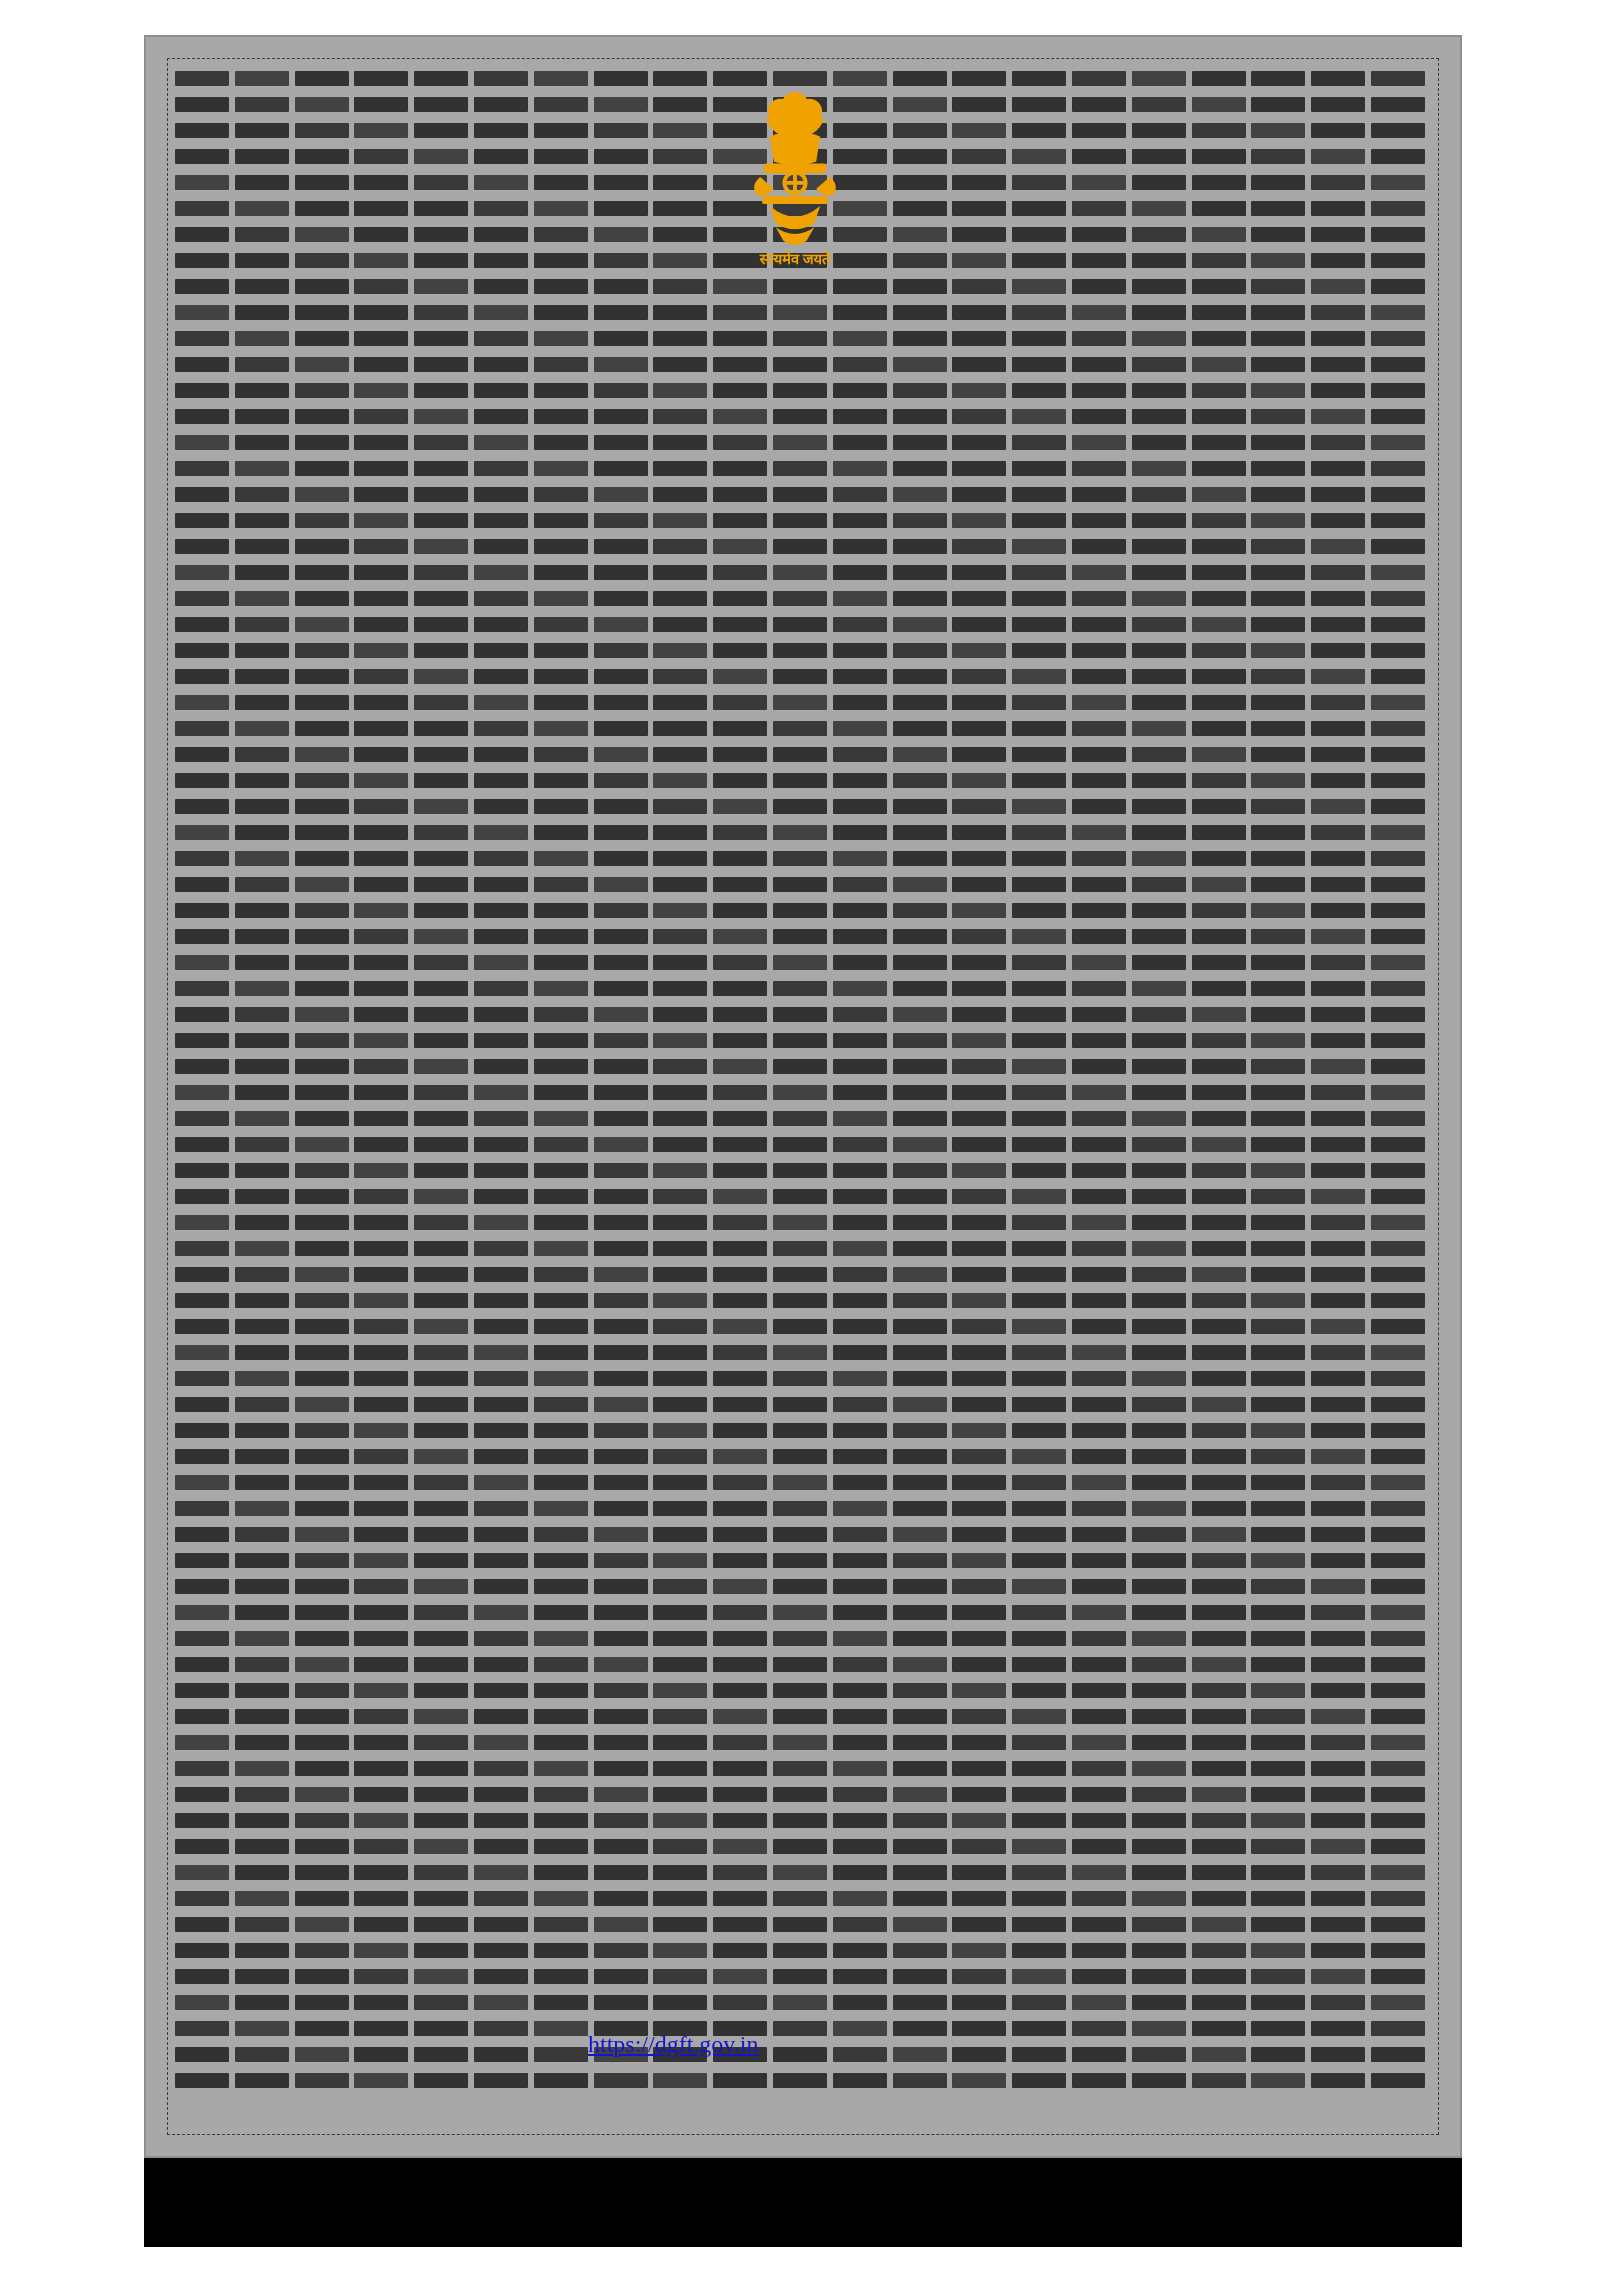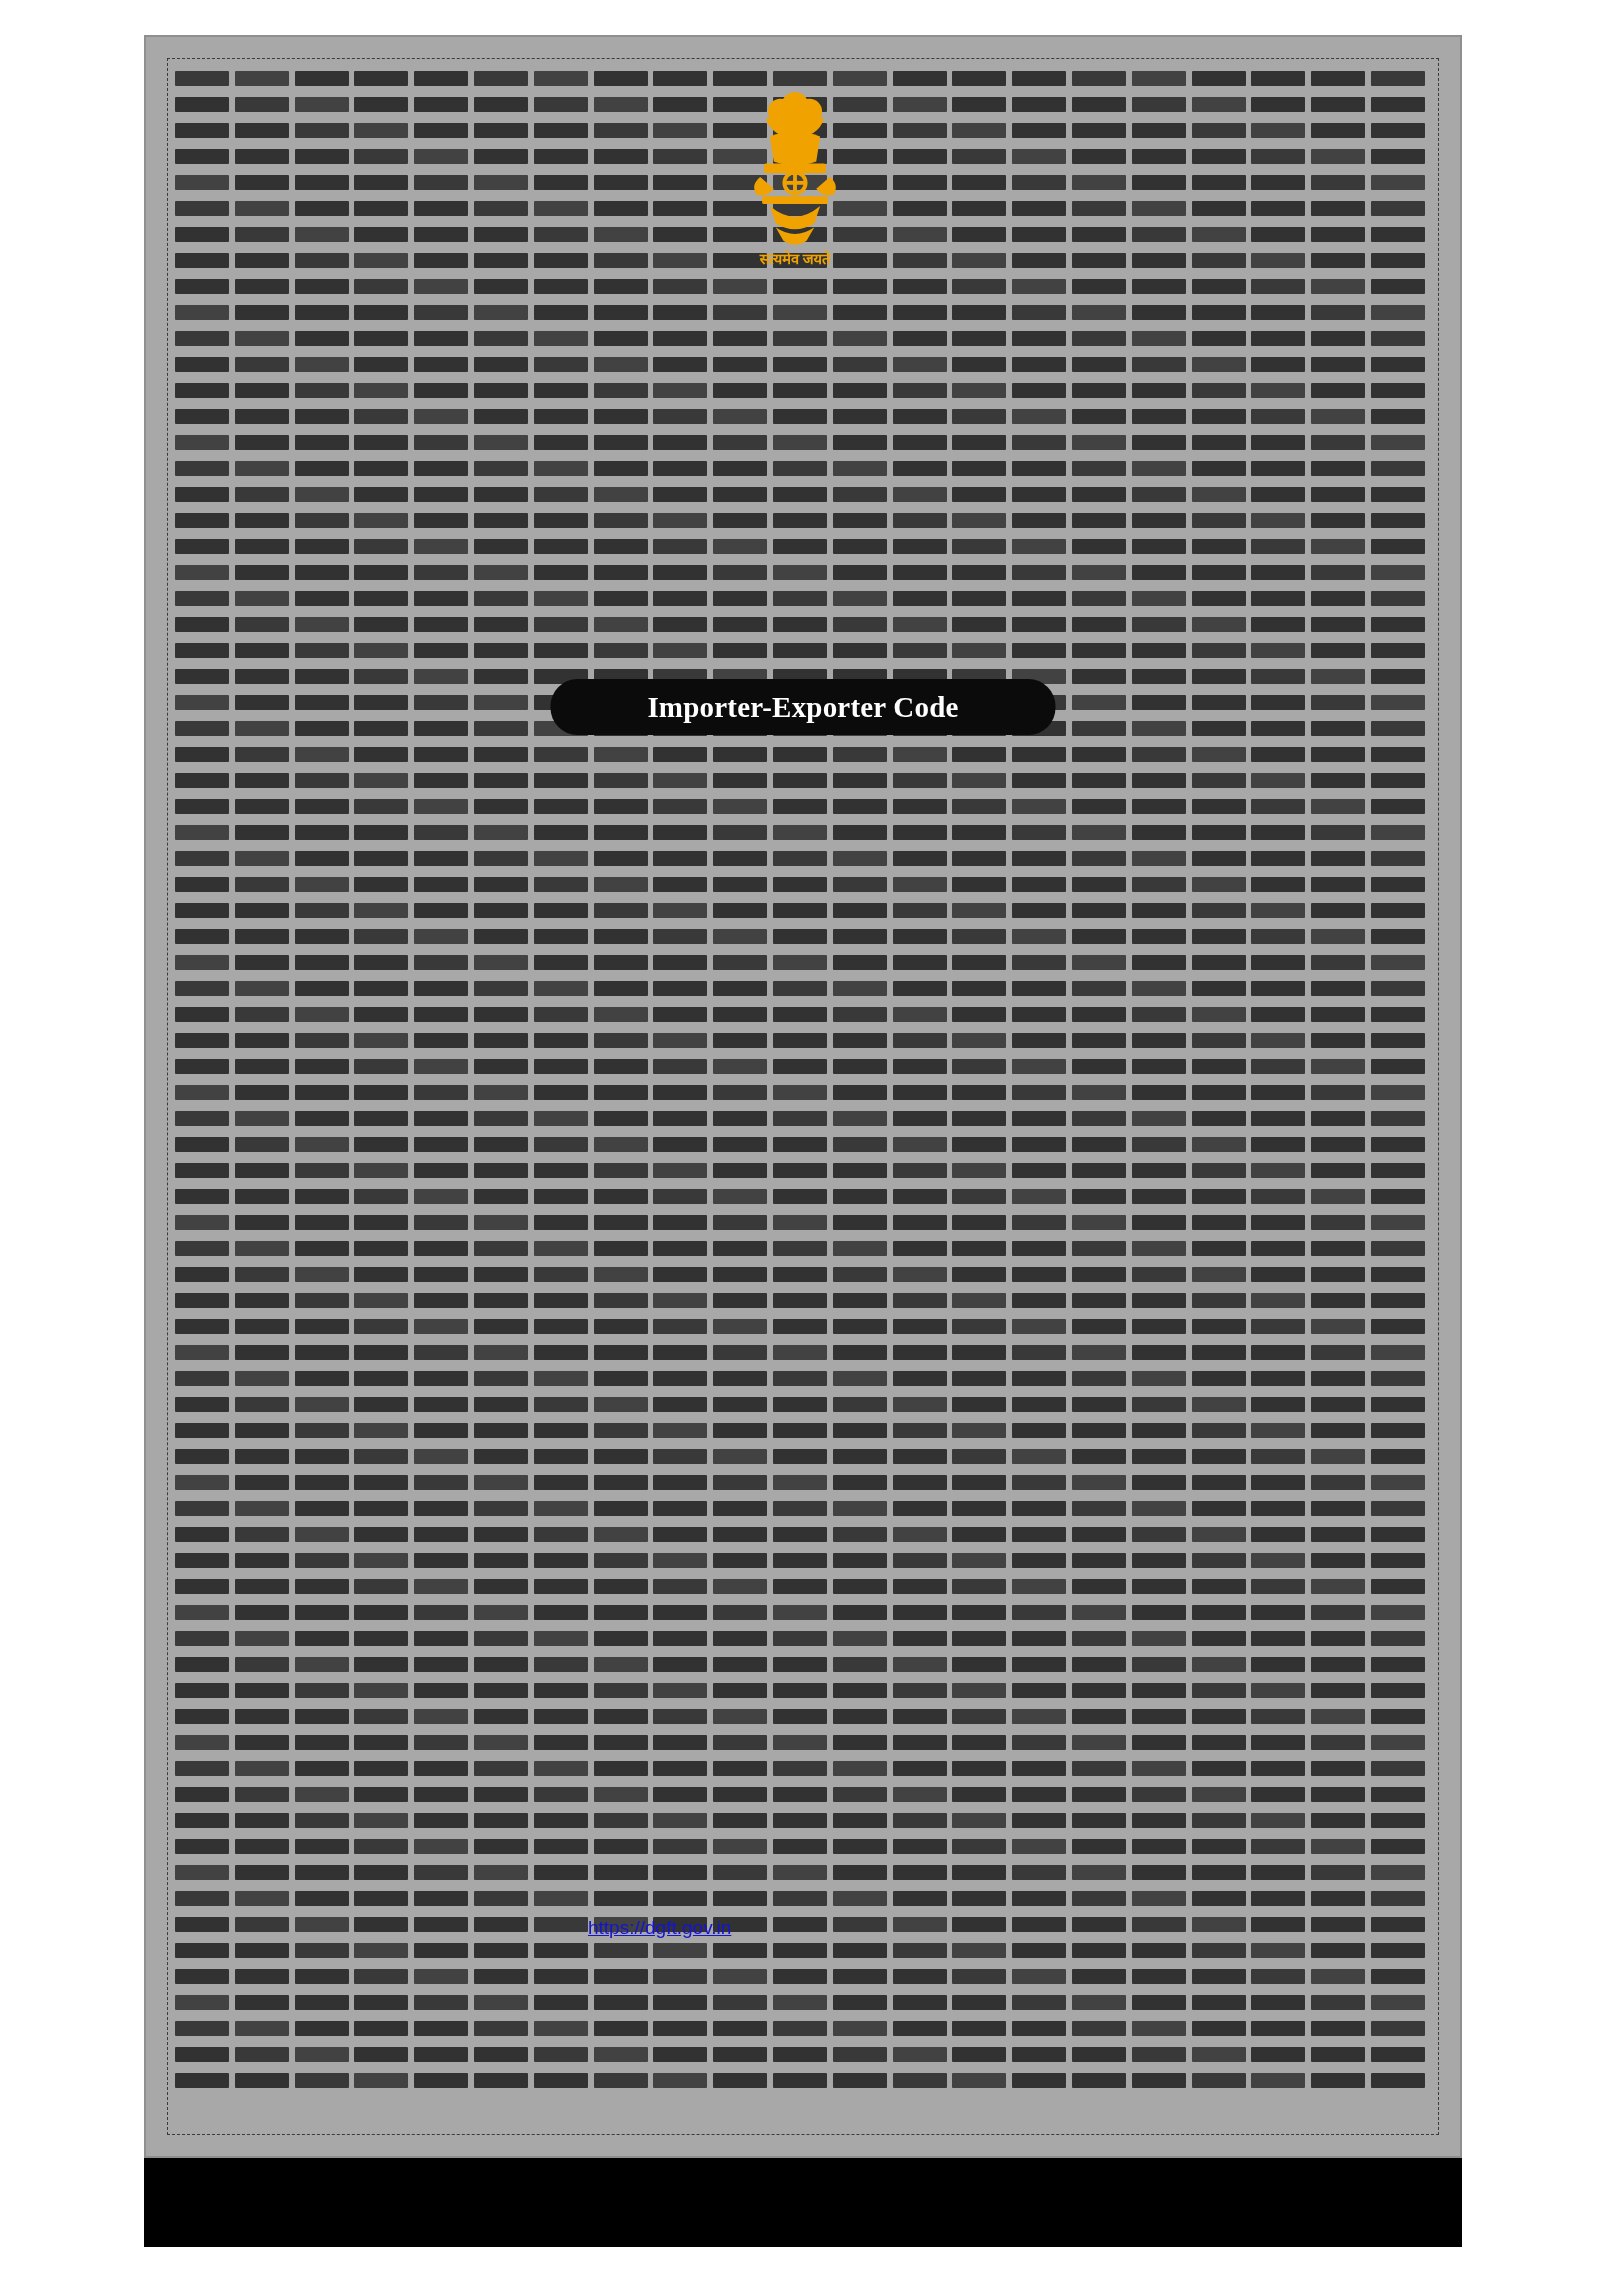--- a/index.html
+++ b/index.html
@@ -113,25 +113,25 @@
     font-family: "Liberation Serif", serif;
     font-size: 29px;
     font-weight: bold;
     letter-spacing: 0.2px;
   }
 
   
   .doc-link {
     position: absolute;
     left: 442px;
-    top: 1880px;
+    top: 1994px;
     z-index: 7;
     color: #1414d2;
-    font-family: Liberation Sans, sans-serif;
-    font-size: 19px;
+    font-family: Liberation Serif, serif;
+    font-size: 24px;
     text-decoration: underline;
     background: transparent;
   }
 
   
   .bottom-bar {
     position: absolute;
     left: 144px;
     top: 2158px;
     width: 1318px;
@@ -1968,22 +1968,19 @@
           <rect x="26" y="114" width="68" height="8" rx="2"></rect>
           <path d="M34 124 q26 22 52 0 l-6 18 q-20 12 -40 0 z"></path>
 
           <path d="M40 146 q20 14 40 0 l-8 14 q-12 8 -24 0 z"></path>
         </g>
       </svg>
       <div class="emblem-motto">सत्यमेव जयते</div>
     </div>
   </div>
 
-  <div class="title-plate">
-    <span class="title-text">Importer-Exporter Code</span>
-  </div>
 
   <a class="doc-link" href="#">https://dgft.gov.in</a>
 
 </div>
 
 <div class="bottom-bar"></div>
 
 
 </body></html>

